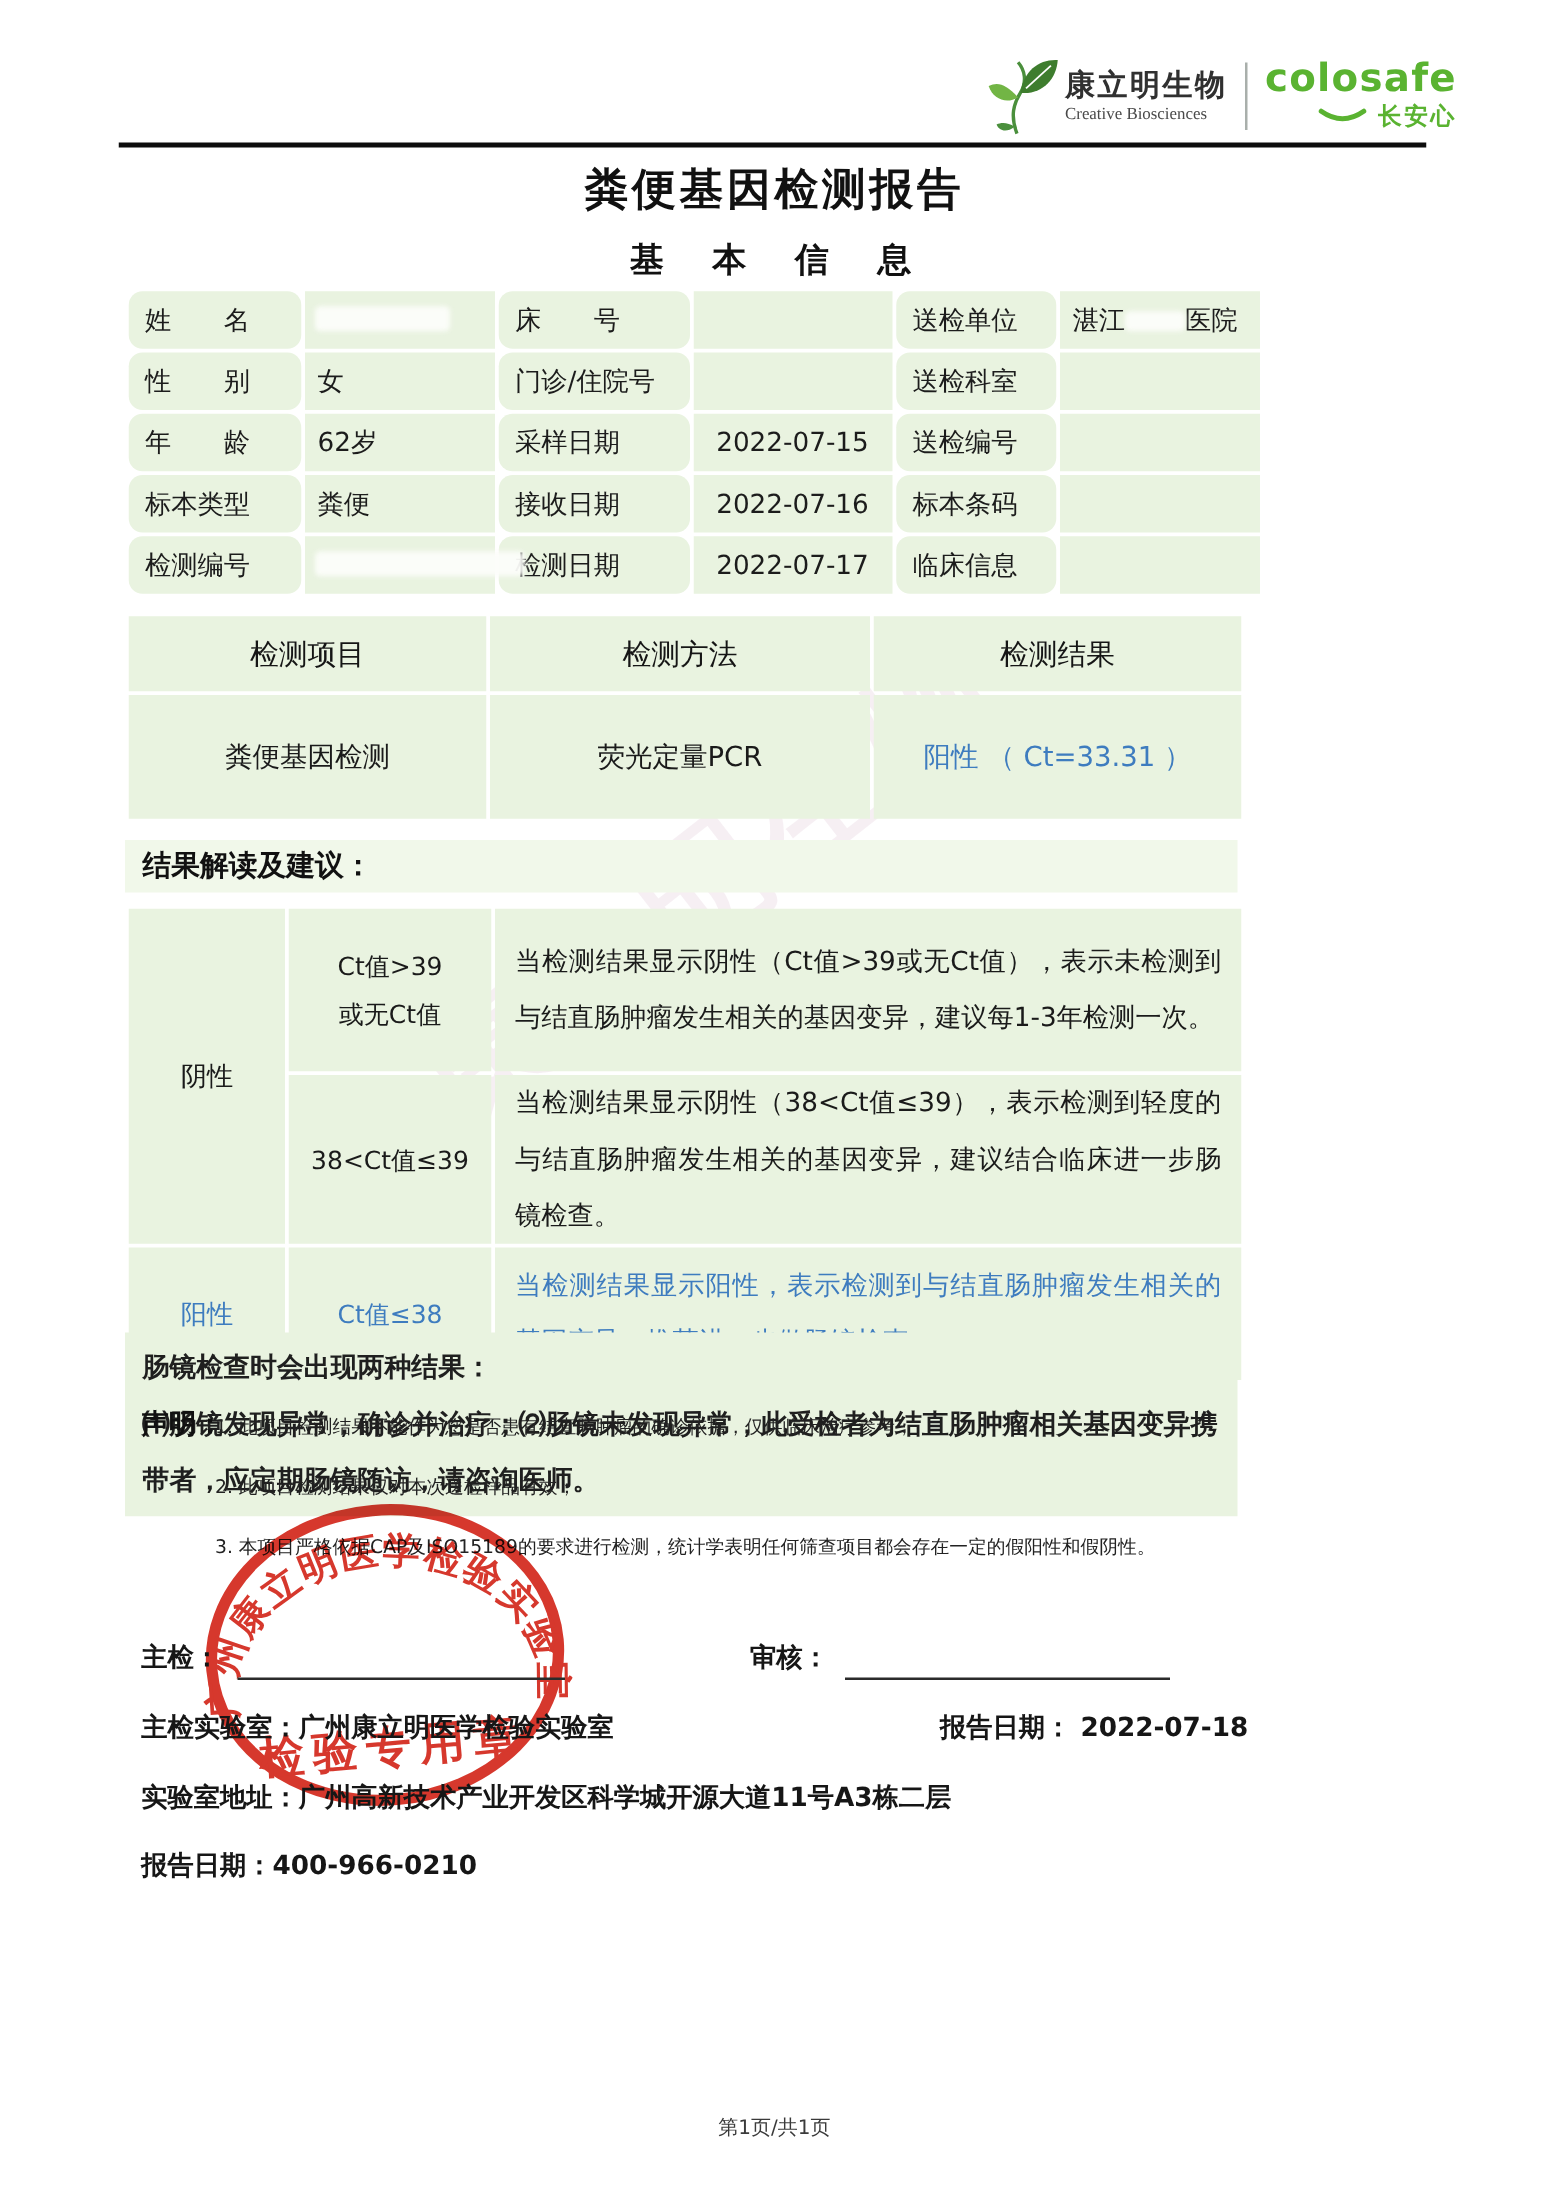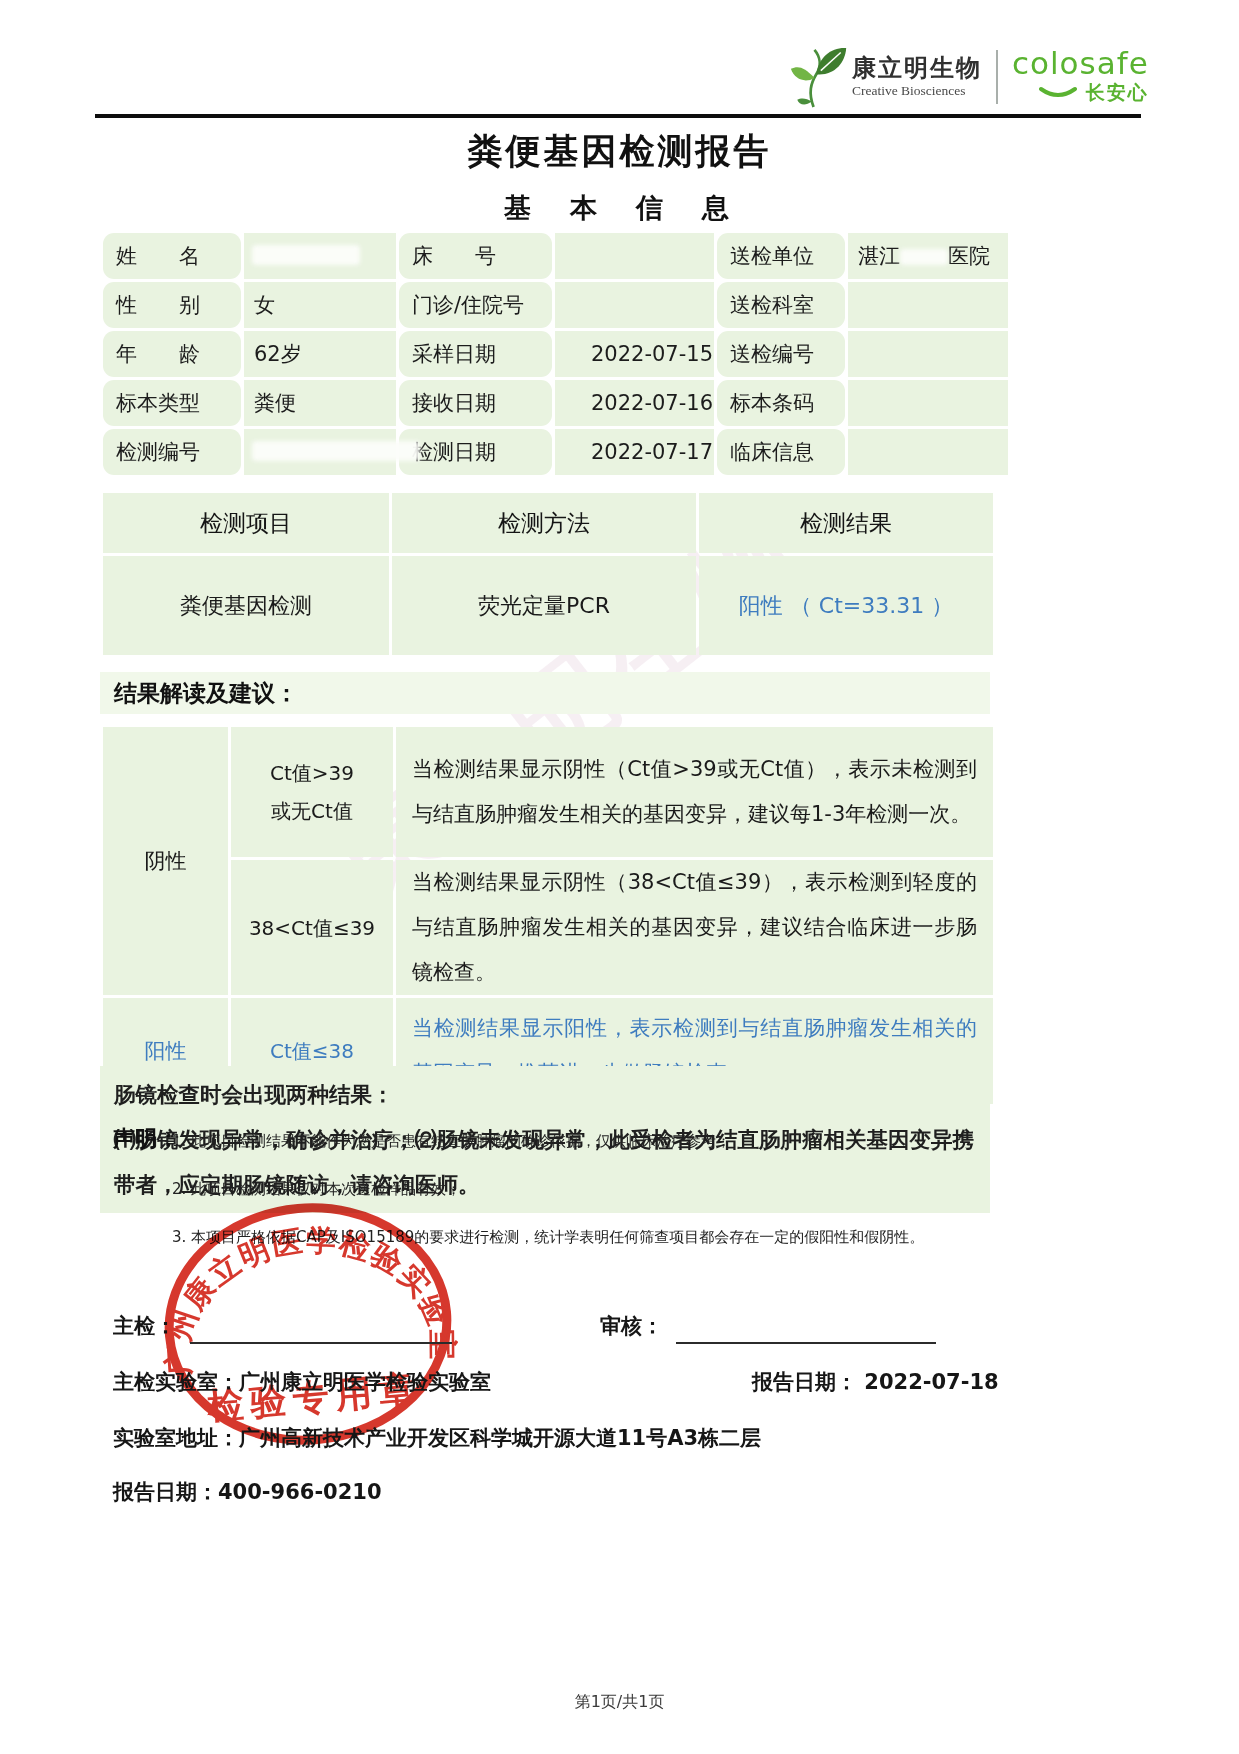--- a/index.html
+++ b/index.html
@@ -8,38 +8,38 @@
     font-family:"DejaVu Sans","Liberation Sans",sans-serif;color:#1a1a1a;overflow:hidden;
   }
   
   .logo-box{position:absolute;left:790px;top:42px;display:flex;align-items:center;}
   .leaf-icon{width:58px;height:70px;margin-right:4px;}
   .brand-text{display:flex;flex-direction:column;line-height:1.1;}
   .brand-cn{font-size:24px;font-weight:bold;color:#303030;letter-spacing:2px;}
   .brand-en{font-family:"Liberation Serif","DejaVu Serif",serif;font-size:13.5px;color:#4a4a4a;margin-top:2px;}
   .logo-divider{width:2px;height:54px;background:#a9afab;margin:0 14px;}
   .product{display:flex;flex-direction:column;align-items:flex-end;}
-  .product-name{font-size:31px;font-weight:normal;color:#5ab331;letter-spacing:1px;line-height:1;}
+  .product-name{font-size:31px;font-weight:bold;color:#5ab331;letter-spacing:1px;line-height:1;}
   .product-sub{display:flex;align-items:center;gap:7px;margin-top:1px;}
   .product-cn{font-size:19px;font-weight:bold;color:#5ab331;letter-spacing:2px;}
   .top-rule{position:absolute;left:95px;top:114px;width:1046px;height:4px;background:#0d0d0d;}
   
   .report-title{position:absolute;left:0;top:128px;width:100%;text-align:center;
     font-size:35px;font-weight:bold;letter-spacing:3px;color:#111;}
   .basic-heading{position:absolute;left:0;top:190px;width:100%;text-align:center;
     font-size:27px;font-weight:bold;letter-spacing:6px;color:#111;}
   
   table{border-collapse:separate;border-spacing:3px;}
   td{background:#e9f3e0;vertical-align:middle;}
   
   .info-table{position:absolute;left:100px;top:230px;width:890px;table-layout:fixed;}
   .info-table td{height:44px;font-size:21px;color:#1c1c1c;}
   .info-table .lbl{padding-left:13px;border-radius:11px;}
   .info-table .val{padding-left:10px;position:relative;}
-  .info-table .val.center{text-align:right;padding-left:0;}
+  .info-table .val.center{text-align:center;padding-left:0;}
   .smudge{background:rgba(252,253,250,0.95);filter:blur(2px);border-radius:4px;}
   .smudge.abs{position:absolute;left:8px;top:12px;height:20px;}
   .smudge.inline{display:inline-block;height:16px;vertical-align:middle;}
   
   .result-table{position:absolute;left:100px;top:490px;width:890px;table-layout:fixed;}
   .result-table td{text-align:center;font-size:22px;}
   .result-table .hdr{height:58px;font-size:23px;color:#151515;}
   .result-table .data{height:97px;font-size:22px;}
   .result-value{color:#3e7cbf;}
   

